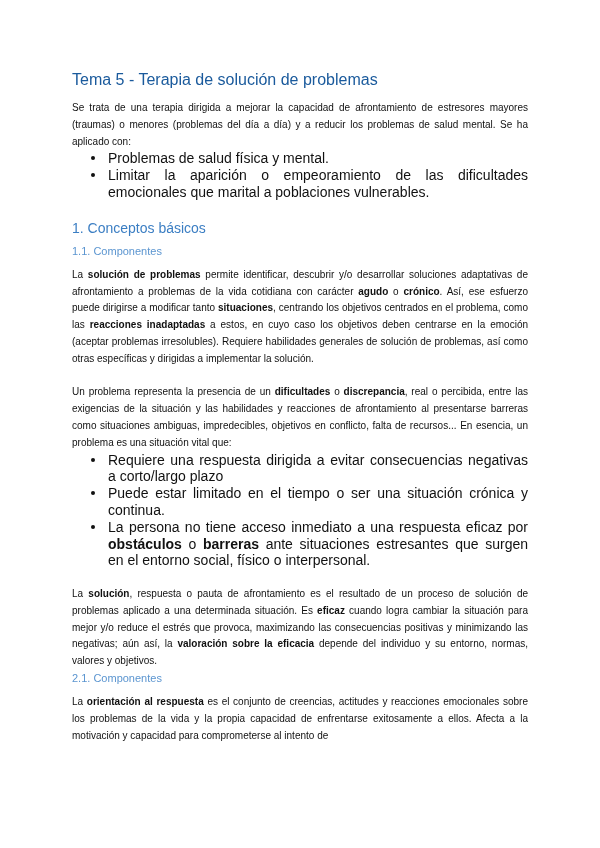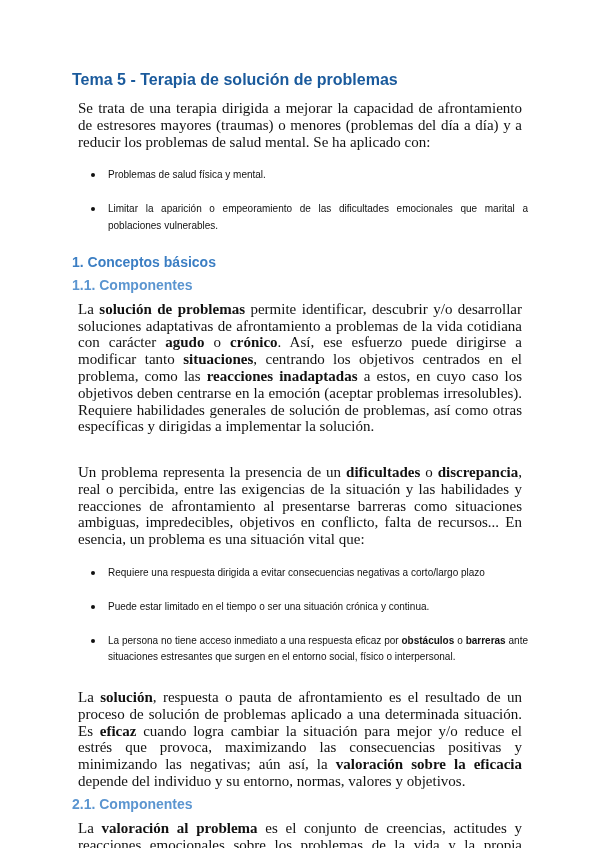--- a/index.html
+++ b/index.html
@@ -16,65 +16,64 @@
       color: #111111;
     }
     .page {
       position: absolute;
       left: 72px;
       top: 70px;
       width: 456px;
     }
     .title {
       font-size: 16px;
-      font-weight: bold;
+      font-weight: normal;
       color: #1a5a9c;
       margin: 0 0 10px 0;
       line-height: 20px;
     }
     p {
-      font-size: 15px;
+      font-size: 10px;
       line-height: 16.8px;
-      margin: 6px;
+      margin: 0;
       text-align: justify;
-      font-family: Liberation Serif, serif;
     }
     ul {
       list-style: none;
       margin: 0;
       padding: 0;
     }
     ul li {
       position: relative;
       padding-left: 36px;
-      font-size: 10px;
+      font-size: 14px;
       line-height: 16.8px;
-      margin-top: 17px;
+      margin-top: 0;
       text-align: justify;
     }
     ul li::before {
       content: "";
       position: absolute;
       left: 19px;
       top: 6px;
       width: 4px;
       height: 4px;
       border-radius: 50%;
       background: #111111;
     }
     .h1 {
       font-size: 14px;
-      font-weight: bold;
+      font-weight: normal;
       color: #3b7ec3;
       margin: 18px 0 6px 0;
       line-height: 18px;
     }
     .h2 {
-      font-size: 14px;
-      font-weight: bold;
+      font-size: 11px;
+      font-weight: normal;
       color: #5b95d0;
       margin: 0 0 8px 0;
       line-height: 16px;
     }
     .gap { height: 16.8px; }
     b { font-weight: bold; }
   </style>
 </head>
 <body>
 
@@ -103,15 +102,15 @@
     <li>Puede estar limitado en el tiempo o ser una situación crónica y continua.</li>
     <li><span>La persona no tiene acceso inmediato a una respuesta eficaz por </span><b>obstáculos</b><span> o </span><b>barreras</b><span> ante situaciones estresantes que surgen en el entorno social, físico o interpersonal.</span></li>
   </ul>
 
   <div class="gap"></div>
 
   <p><span>La </span><b>solución</b><span>, respuesta o pauta de afrontamiento es el resultado de un proceso de solución de problemas aplicado a una determinada situación. Es </span><b>eficaz</b><span> cuando logra cambiar la situación para mejor y/o reduce el estrés que provoca, maximizando las consecuencias positivas y minimizando las negativas; aún así, la </span><b>valoración sobre la eficacia</b><span> depende del individuo y su entorno, normas, valores y objetivos.</span></p>
 
   <div class="h2">2.1. Componentes</div>
 
-  <p><span>La </span><b>valoración al problema</b><span> es el conjunto de creencias, actitudes y reacciones emocionales sobre los problemas de la vida y la propia capacidad de enfrentarse exitosamente a ellos. Afecta a la motivación y capacidad para comprometerse al intento de</span></p>
+  <p><span>La </span><b>orientación al respuesta</b><span> es el conjunto de creencias, actitudes y reacciones emocionales sobre los problemas de la vida y la propia capacidad de enfrentarse exitosamente a ellos. Afecta a la motivación y capacidad para comprometerse al intento de</span></p>
 
 </div>
 
 </body></html>

